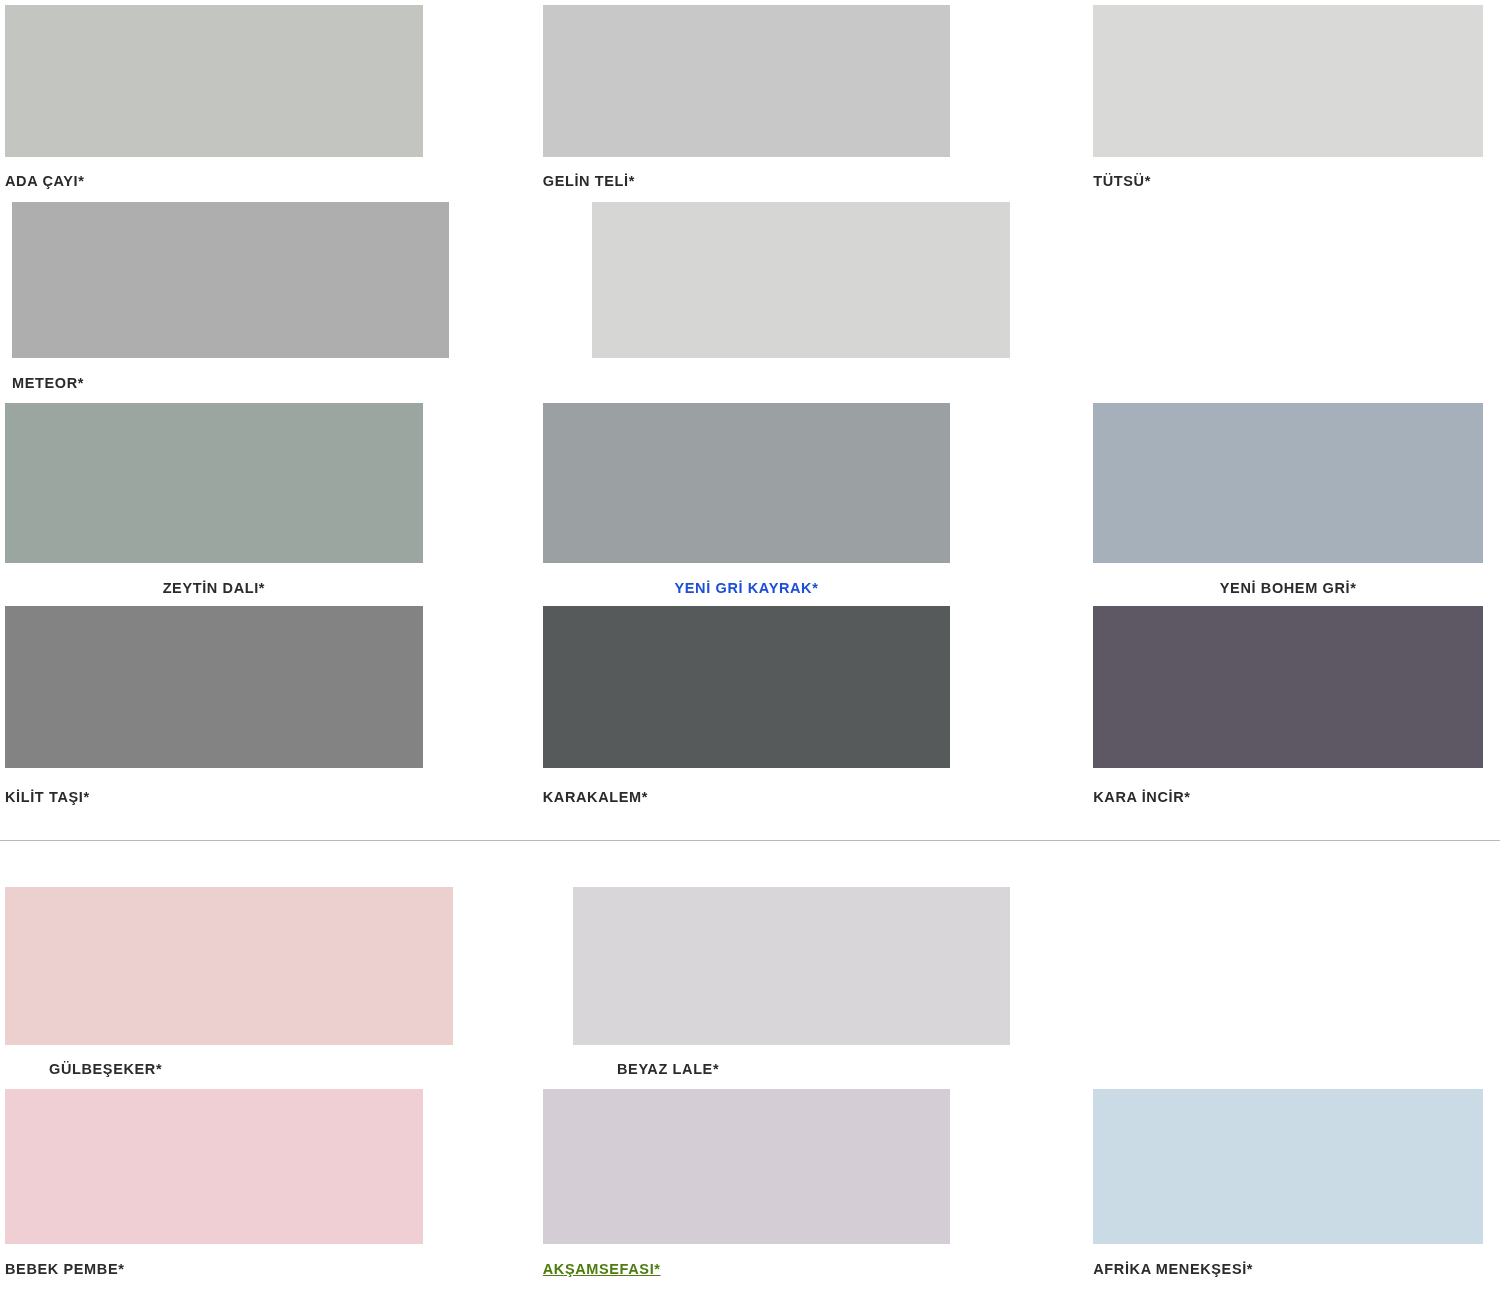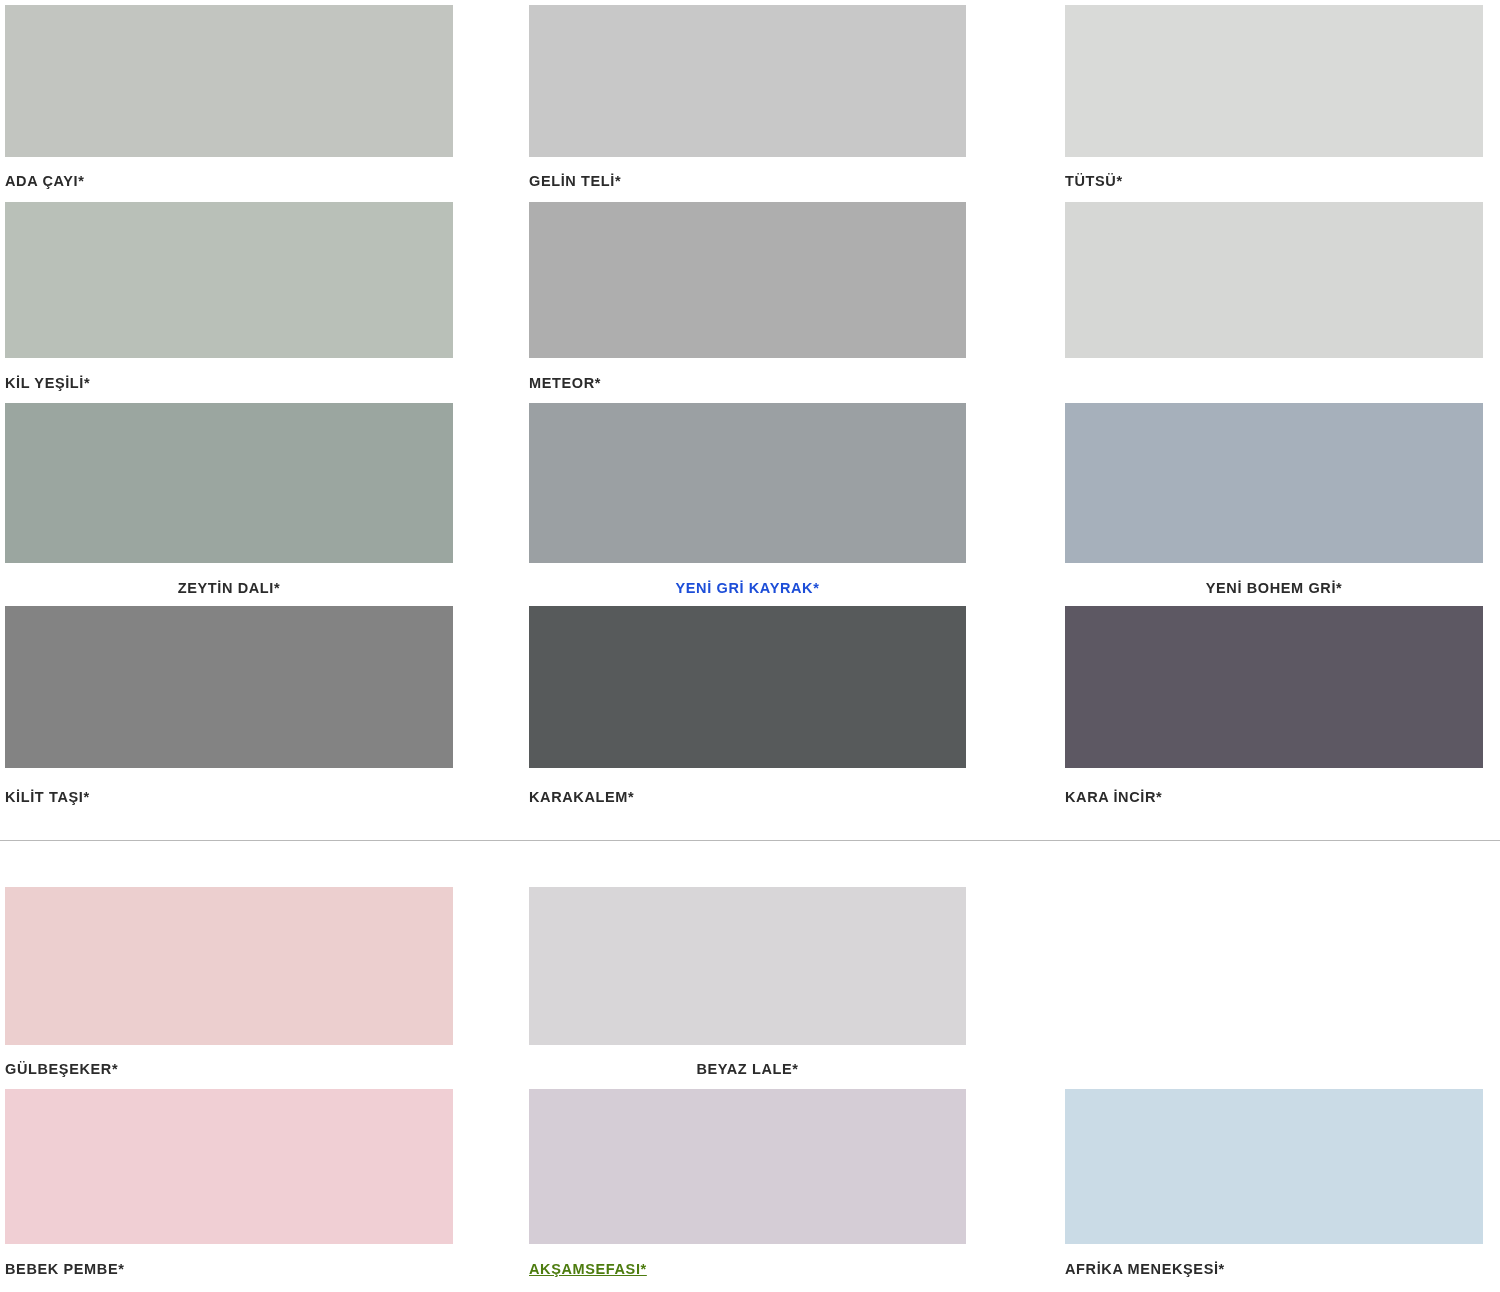--- a/index.html
+++ b/index.html
@@ -31,20 +31,21 @@
     position: relative;
     height: 1px;
     background: #b9b9b9;
     margin: 0;
     width: 100%;
   }
 
   .row {
     display: flex;
     width: 100%;
+    gap: 44px;
   }
 
   .cell {
     position: relative;
     box-sizing: border-box;
   }
 
   .cell.c1 { width: 517px; padding-left: 5px; padding-right: 64px; }
   .cell.c2 { width: 518px; padding-left: 12px; padding-right: 69px; }
   .cell.c3 { width: 465px; padding-left: 30px; padding-right: 17px; }
@@ -70,21 +71,21 @@
   .band-b .swatch { height: 156px; }
   .band-c .swatch { height: 160px; }
   .band-d .swatch { height: 162px; }
   .band-e .swatch { height: 158px; }
   .band-f .swatch { height: 155px; }
 
   .band-a .label { padding-top: 17px; padding-bottom: 13px; }
   .band-b .label { padding-top: 18px; padding-bottom: 13px; }
   .band-c .label { padding-top: 18px; padding-bottom: 10px; text-align: center; }
   .band-d .label { padding-top: 22px; padding-bottom: 36px; }
-  .band-e .label { padding-top: 17px; padding-bottom: 12px; }
+  .band-e .label { padding-top: 17px; padding-bottom: 12px; margin-left: 44px; }
   .band-f .label { padding-top: 18px; padding-bottom: 8px; }
 
   .spacer-top { height: 5px; }
   .spacer-after-divider { height: 46px; }
 </style>
 </head>
 <body style="background: rgb(255, 255, 255);">
 
 <div class="sheet">
 
@@ -101,24 +102,20 @@
         <div class="swatch" style="background-color: rgb(200, 200, 200);"></div>
         <div class="label" style="color: rgb(43, 43, 43);">GELİN TELİ*</div>
       </div>
       <div class="cell c3">
         <div class="swatch" style="background-color: rgb(217, 218, 216);"></div>
         <div class="label" style="color: rgb(43, 43, 43);">TÜTSÜ*</div>
       </div>
     </div>
 
     <div class="row band-b">
-      <div class="cell c1">
-        <div class="swatch" style="background-color: rgb(185, 192, 184);"></div>
-        <div class="label" style="color: rgb(43, 43, 43);">KİL YEŞİLİ*</div>
-      </div>
       <div class="cell c2">
         <div class="swatch" style="background-color: rgb(174, 174, 174);"></div>
         <div class="label" style="color: rgb(43, 43, 43);">METEOR*</div>
       </div>
       <div class="cell c3">
         <div class="swatch" style="background-color: rgb(214, 215, 213);"></div>
       </div>
     </div>
 
     <div class="row band-c">
@@ -158,21 +155,21 @@
 
   <div class="group">
 
     <div class="row band-e">
       <div class="cell c1">
         <div class="swatch" style="background-color: rgb(236, 207, 207);"></div>
         <div class="label" style="color: rgb(43, 43, 43);">GÜLBEŞEKER*</div>
       </div>
       <div class="cell c2">
         <div class="swatch" style="background-color: rgb(216, 214, 216);"></div>
-        <div class="label" style="color: rgb(43, 43, 43); text-align: center;">BEYAZ LALE*</div>
+        <div class="label" style="color: rgb(43, 43, 43);">BEYAZ LALE*</div>
       </div>
     </div>
 
     <div class="row band-f">
       <div class="cell c1">
         <div class="swatch" style="background-color: rgb(240, 207, 212);"></div>
         <div class="label" style="color: rgb(43, 43, 43);">BEBEK PEMBE*</div>
       </div>
       <div class="cell c2">
         <div class="swatch" style="background-color: rgb(213, 205, 214);"></div>

